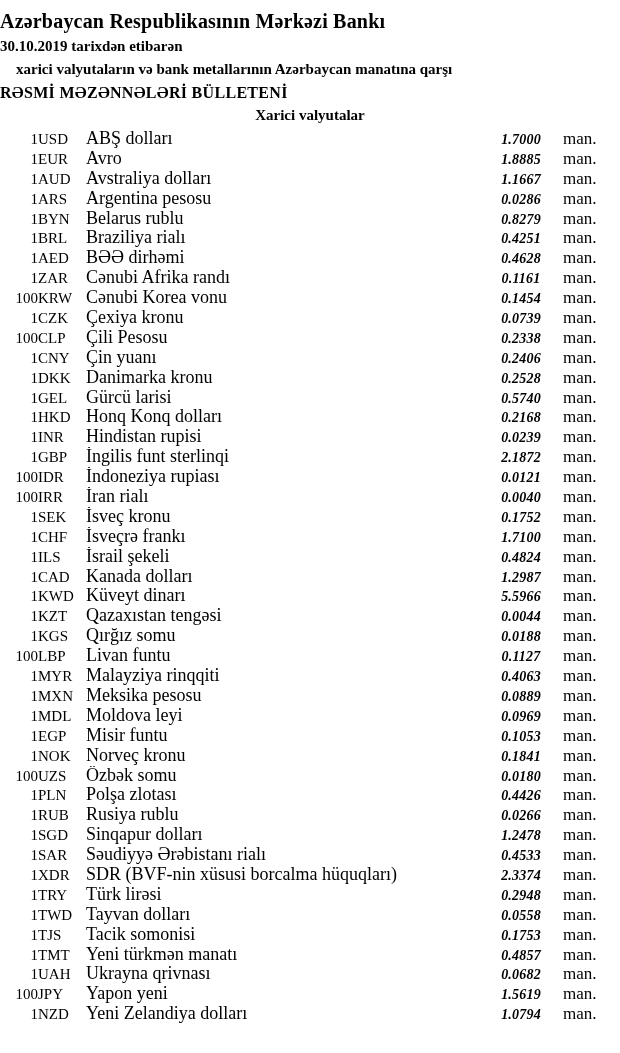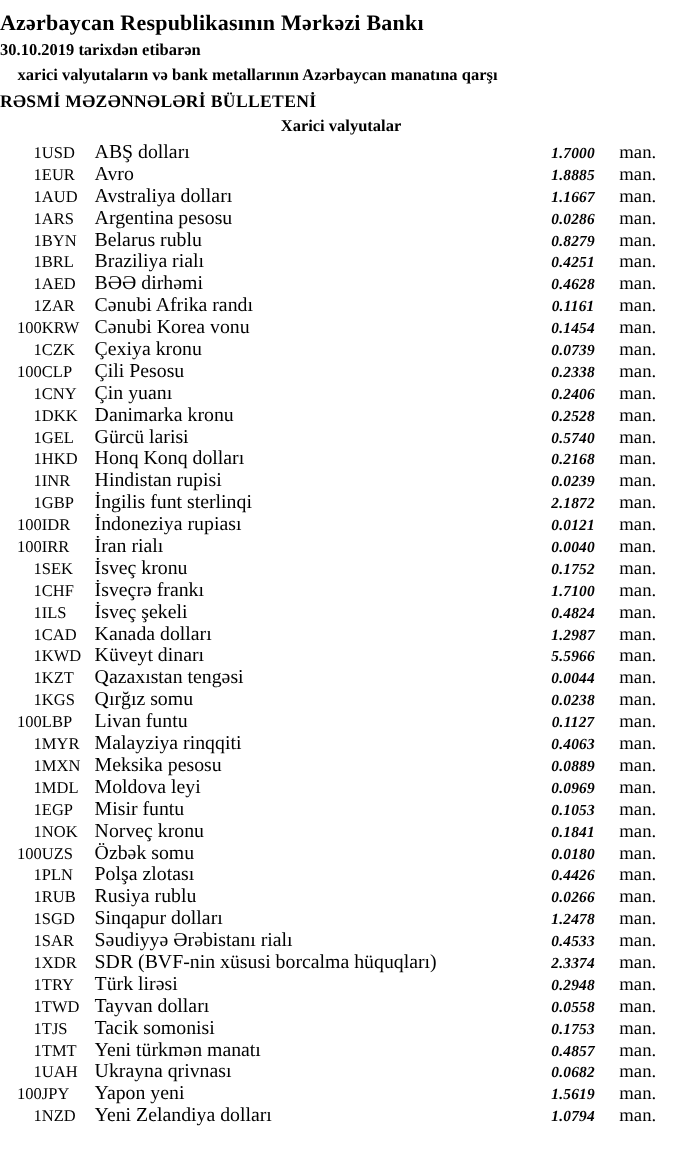--- a/index.html
+++ b/index.html
@@ -274,21 +274,21 @@
     <span class="qty">1</span>
     <span class="code">CHF</span>
     <span class="name">İsveçrə frankı</span>
     <span class="rate">1.7100</span>
     <span class="unit">man.</span>
   </div>
 
   <div class="row">
     <span class="qty">1</span>
     <span class="code">ILS</span>
-    <span class="name">İsveç şekeli</span>
+    <span class="name">İsrail şekeli</span>
     <span class="rate">0.4824</span>
     <span class="unit">man.</span>
   </div>
 
   <div class="row">
     <span class="qty">1</span>
     <span class="code">CAD</span>
     <span class="name">Kanada dolları</span>
     <span class="rate">1.2987</span>
     <span class="unit">man.</span>
@@ -307,21 +307,21 @@
     <span class="code">KZT</span>
     <span class="name">Qazaxıstan tengəsi</span>
     <span class="rate">0.0044</span>
     <span class="unit">man.</span>
   </div>
 
   <div class="row">
     <span class="qty">1</span>
     <span class="code">KGS</span>
     <span class="name">Qırğız somu</span>
-    <span class="rate">0.0238</span>
+    <span class="rate">0.0188</span>
     <span class="unit">man.</span>
   </div>
 
   <div class="row">
     <span class="qty">100</span>
     <span class="code">LBP</span>
     <span class="name">Livan funtu</span>
     <span class="rate">0.1127</span>
     <span class="unit">man.</span>
   </div>

